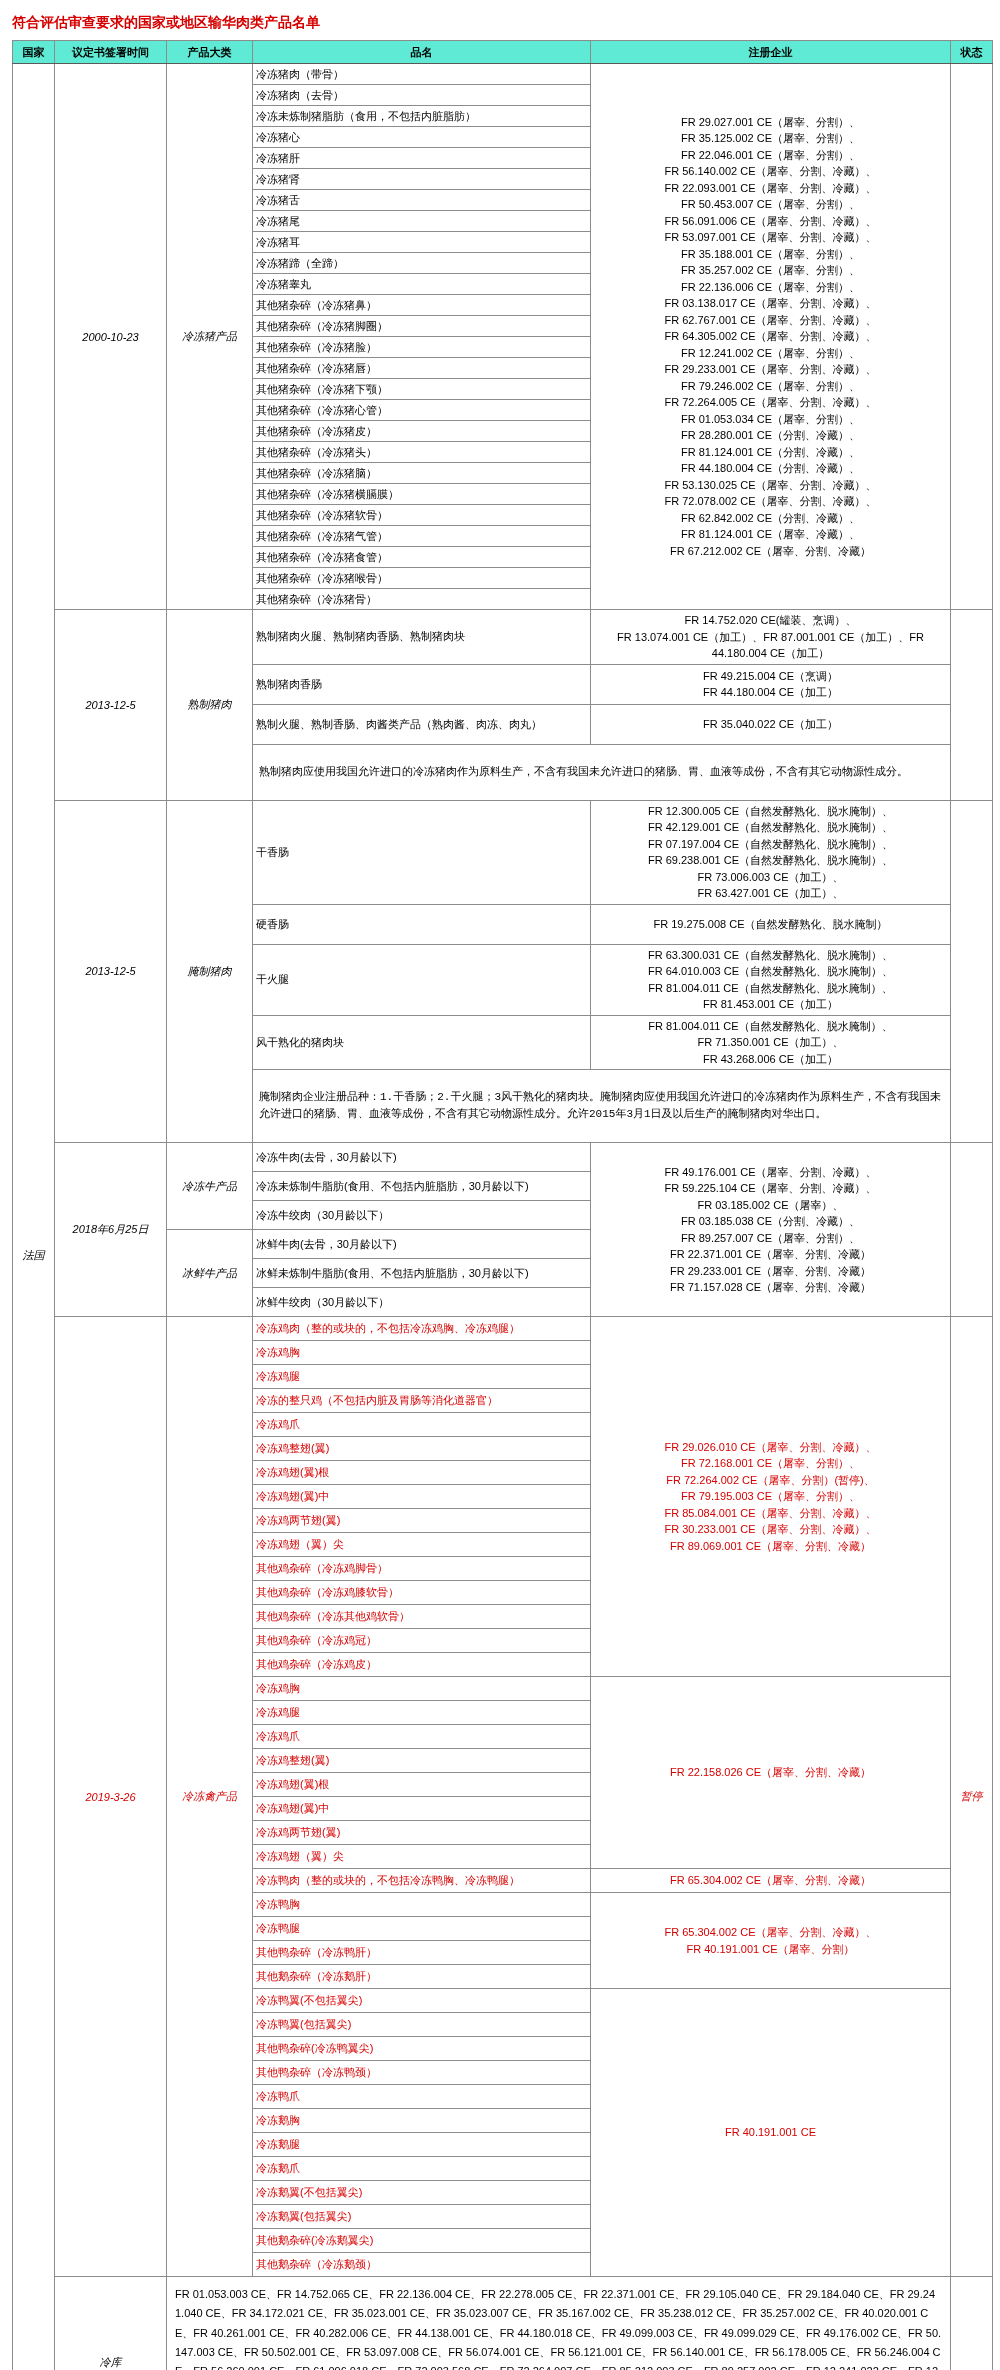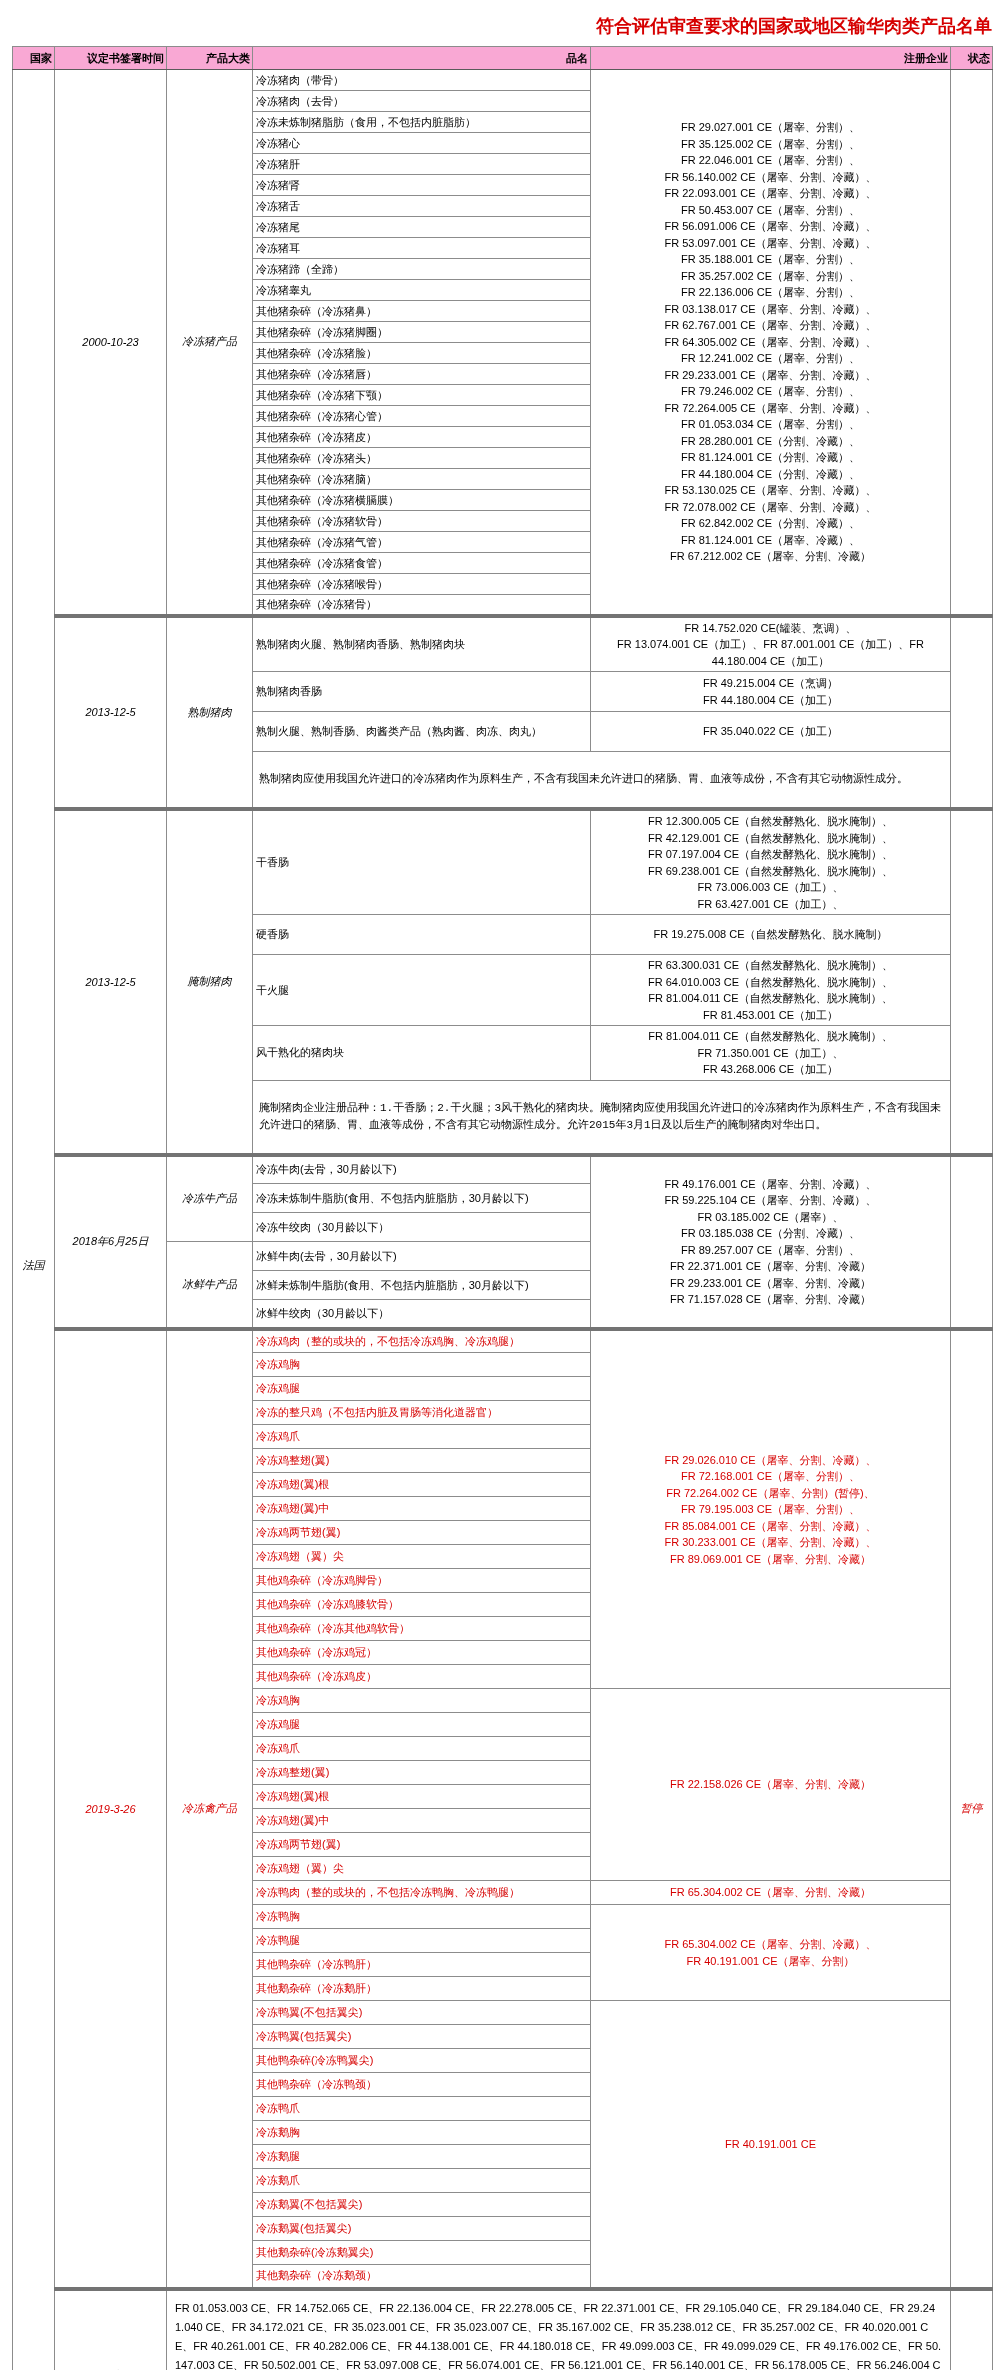--- a/index.html
+++ b/index.html
@@ -1,40 +1,40 @@
 <!DOCTYPE html>
 <html><head>
 <meta charset="utf-8">
 <style>
   html,body{margin:0;padding:0;background:#ffffff;}
   body{width:1000px;font-family:"Liberation Sans","DejaVu Sans",sans-serif;color:#000;}
   .page{width:1000px;min-height:2370px;box-sizing:border-box;padding:8px 8px 10px 12px;}
-  .title{width:980px;text-align:right;font-size:18px;font-weight:bold;color:#d60000;padding:6px 0 8px 0;}
+  .title{width:980px;text-align:left;font-size:14px;font-weight:bold;color:#d60000;padding:6px 0 8px 0;}
   table{border-collapse:collapse;table-layout:fixed;width:980px;}
   col.c-country{width:42px;}
   col.c-date{width:112px;}
   col.c-cat{width:86px;}
   col.c-name{width:338px;}
   col.c-ent{width:360px;}
   col.c-status{width:42px;}
   th,td{border:1px solid #8c8c8c;font-size:11px;vertical-align:middle;overflow:hidden;word-break:break-all;}
-  thead th{height:18px;font-weight:bold;text-align:right;padding:2px;background:#f9a8d4;border-bottom:1px solid #5a5a5a;}
+  thead th{height:18px;font-weight:bold;text-align:center;padding:2px;background:#5eead4;border-bottom:1px solid #5a5a5a;}
   td.ctr{text-align:center;padding:1px 2px;font-style:italic;}
   td.prod{text-align:left;padding:1px 3px;}
   td.ent{text-align:center;padding:2px 4px;line-height:1.5;}
   td.note{text-align:left;padding:19px 6px;line-height:1.55;font-family:Liberation Mono, monospace;}
   td.cold{text-align:left;padding:8px 8px;line-height:1.75;vertical-align:middle;}
   tr.h21{height:21px;}
   tr.h29{height:29px;}
   tr.h24{height:24px;}
   tr.hnote{height:40px;}
   tr.hcold{height:150px;}
   .red{color:#d60000;}
   .bold{font-weight:normal;}
-  .sec-top td{border-top:4px solid #737373;margin-top:28px;}
+  .sec-top td{border-top:1px solid #737373;margin-top:28px;}
   table{border:1px solid #666;}
 </style>
 </head>
 <body>
 
 <div class="page">
   <div class="title">符合评估审查要求的国家或地区输华肉类产品名单</div>
   <table>
     <colgroup>
       <col class="c-country">

